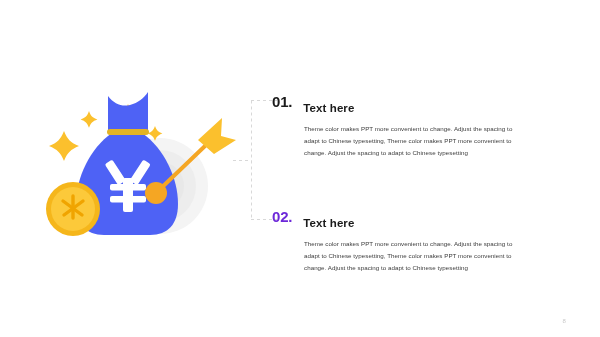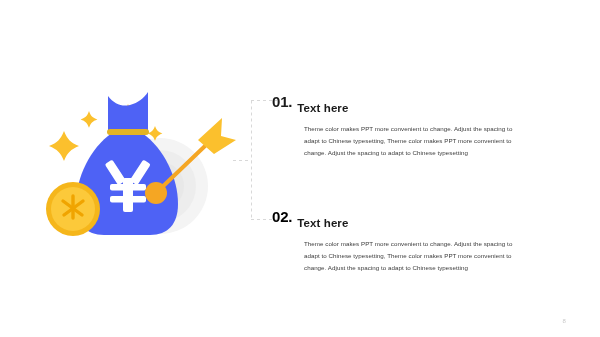--- a/index.html
+++ b/index.html
@@ -57,32 +57,32 @@
     position: absolute;
     left: 272px;
     width: 258px;
   }
   .item-01 { top: 93px; }
   .item-02 { top: 208px; }
 
   .item-head {
     display: flex;
     align-items: flex-start;
-    gap: 5px;
+    gap: 11px;
   }
   .item-num {
     font-size: 15px;
     font-weight: 700;
     line-height: 1;
     letter-spacing: -0.2px;
     padding-top: 1px;
     white-space: nowrap;
   }
   .num-dark { color: #1b1b1b; }
-  .num-blue { color: #000000; }
+  .num-blue { color: #6d28d9; }
 
   .item-title {
     font-size: 11.5px;
     font-weight: 700;
     color: #1b1b1b;
     line-height: 1.15;
     letter-spacing: 0.1px;
     padding-top: 1px;
     margin-top: 8px;
   }

